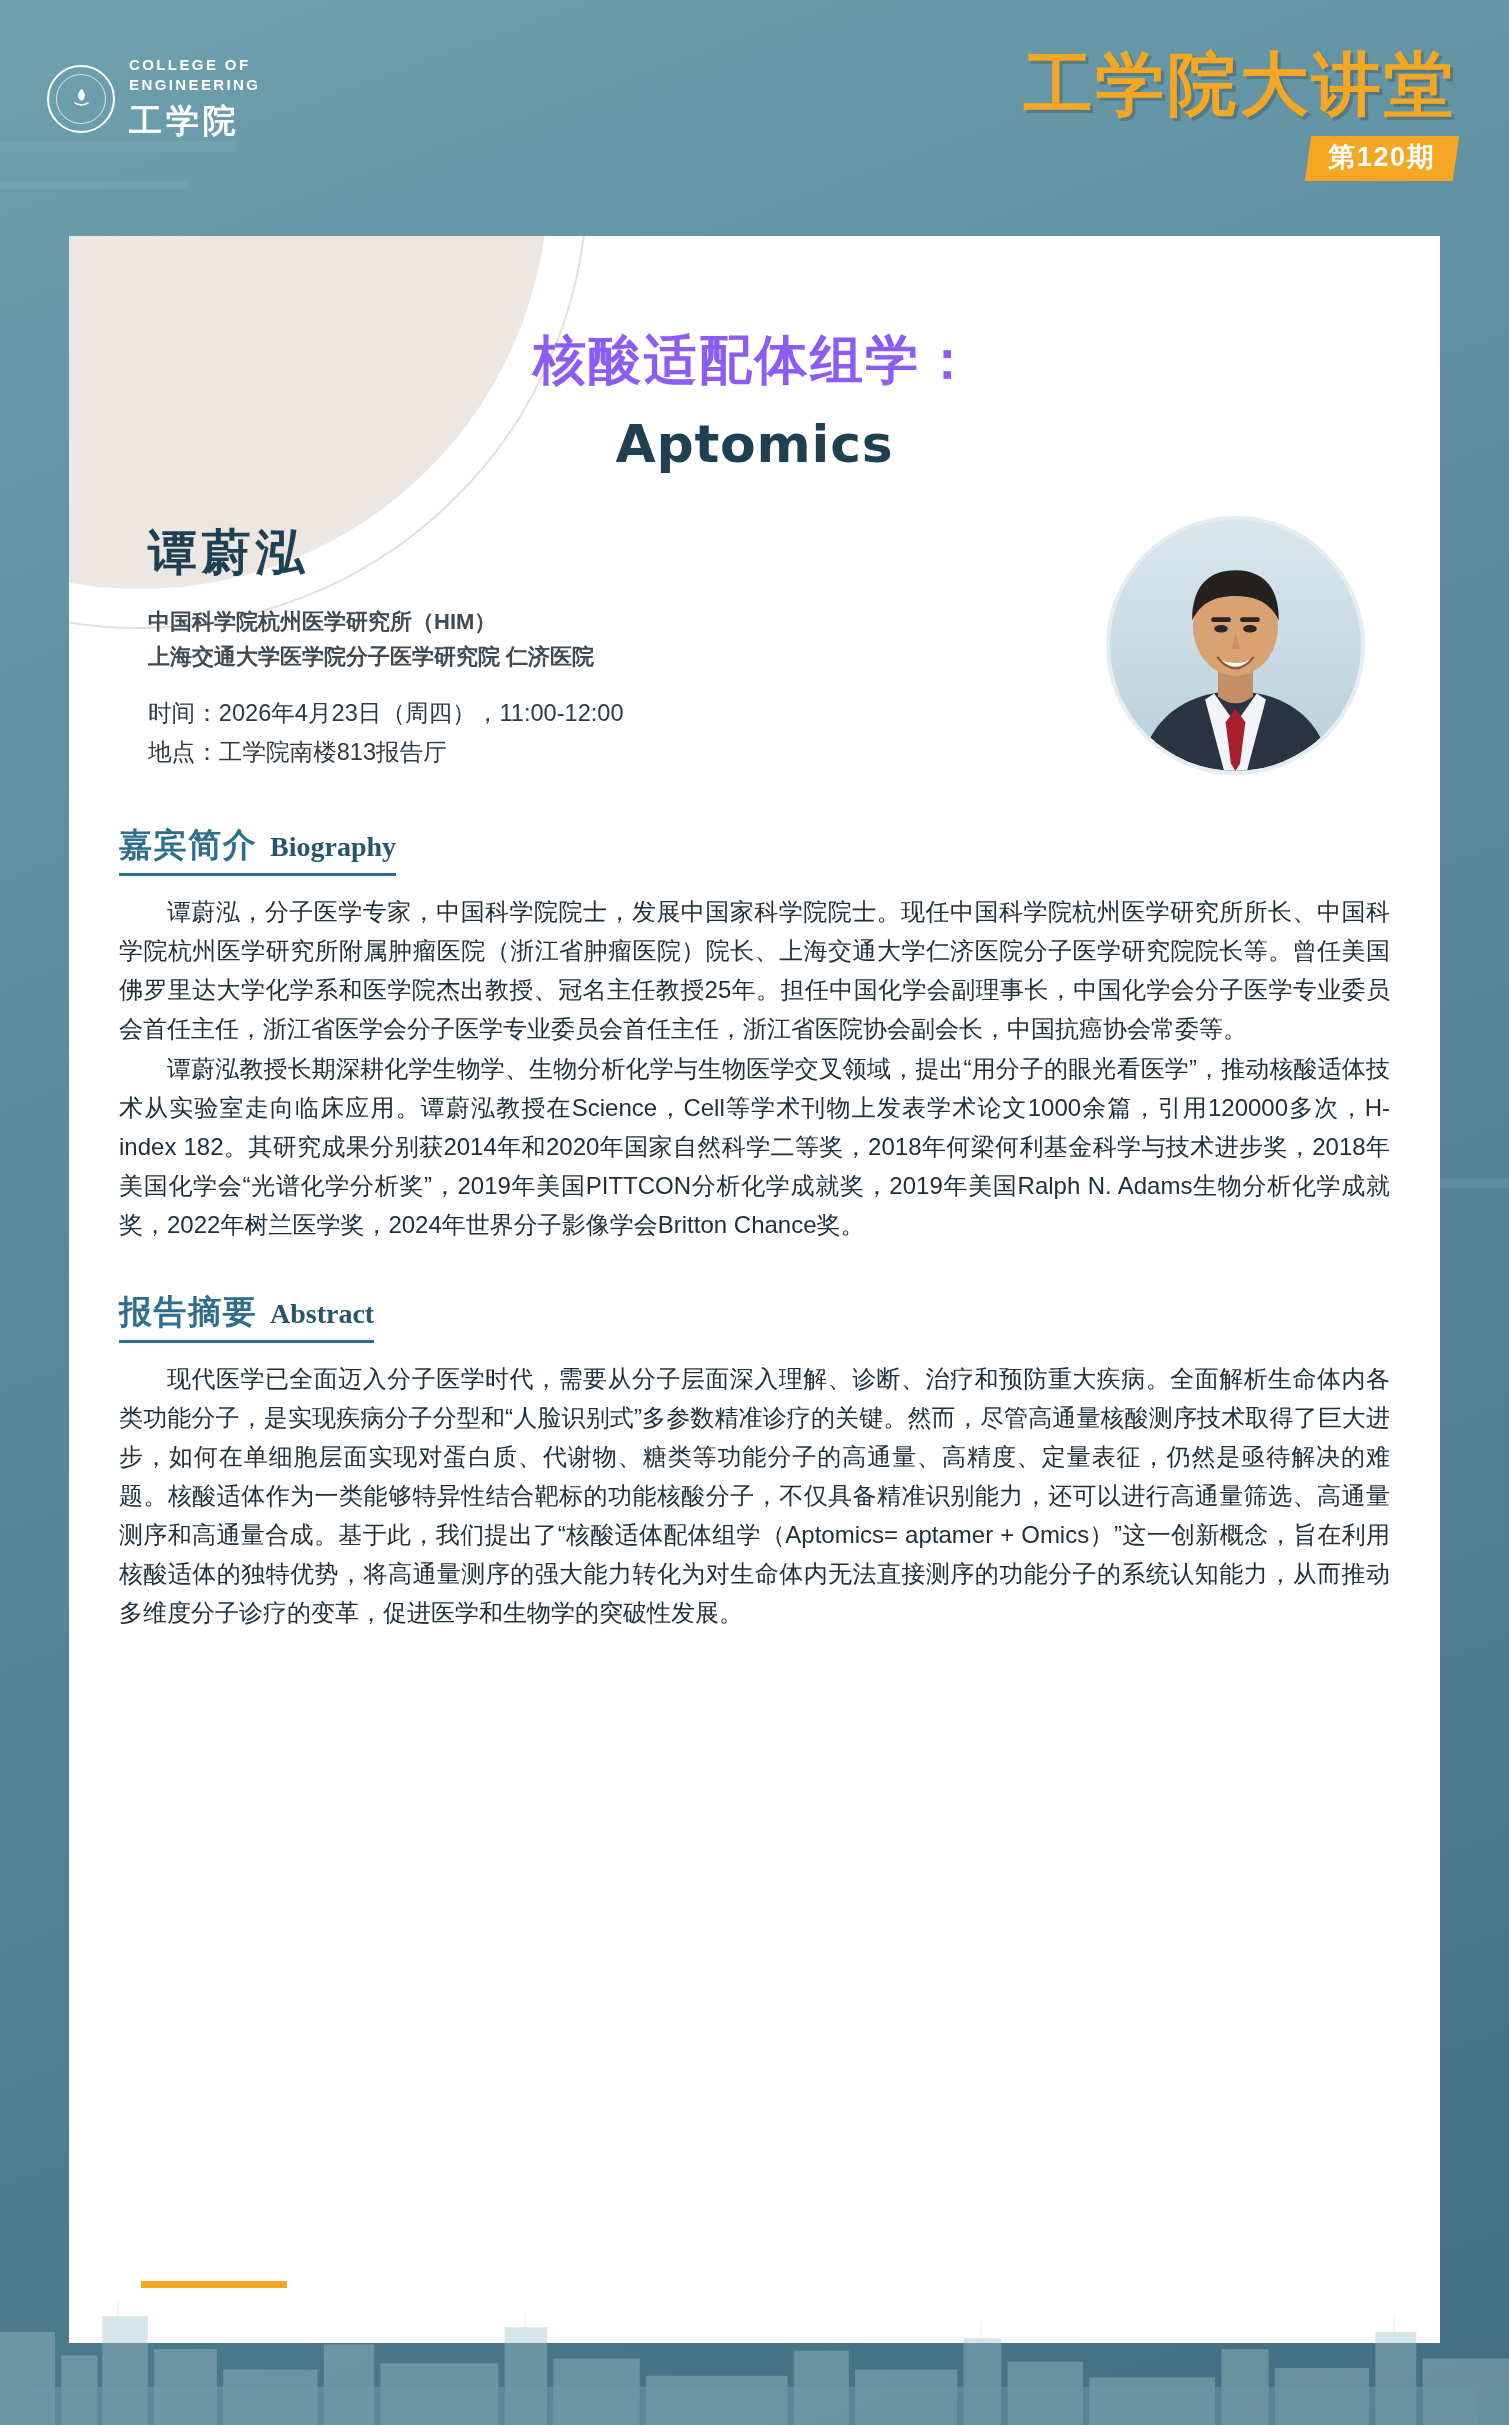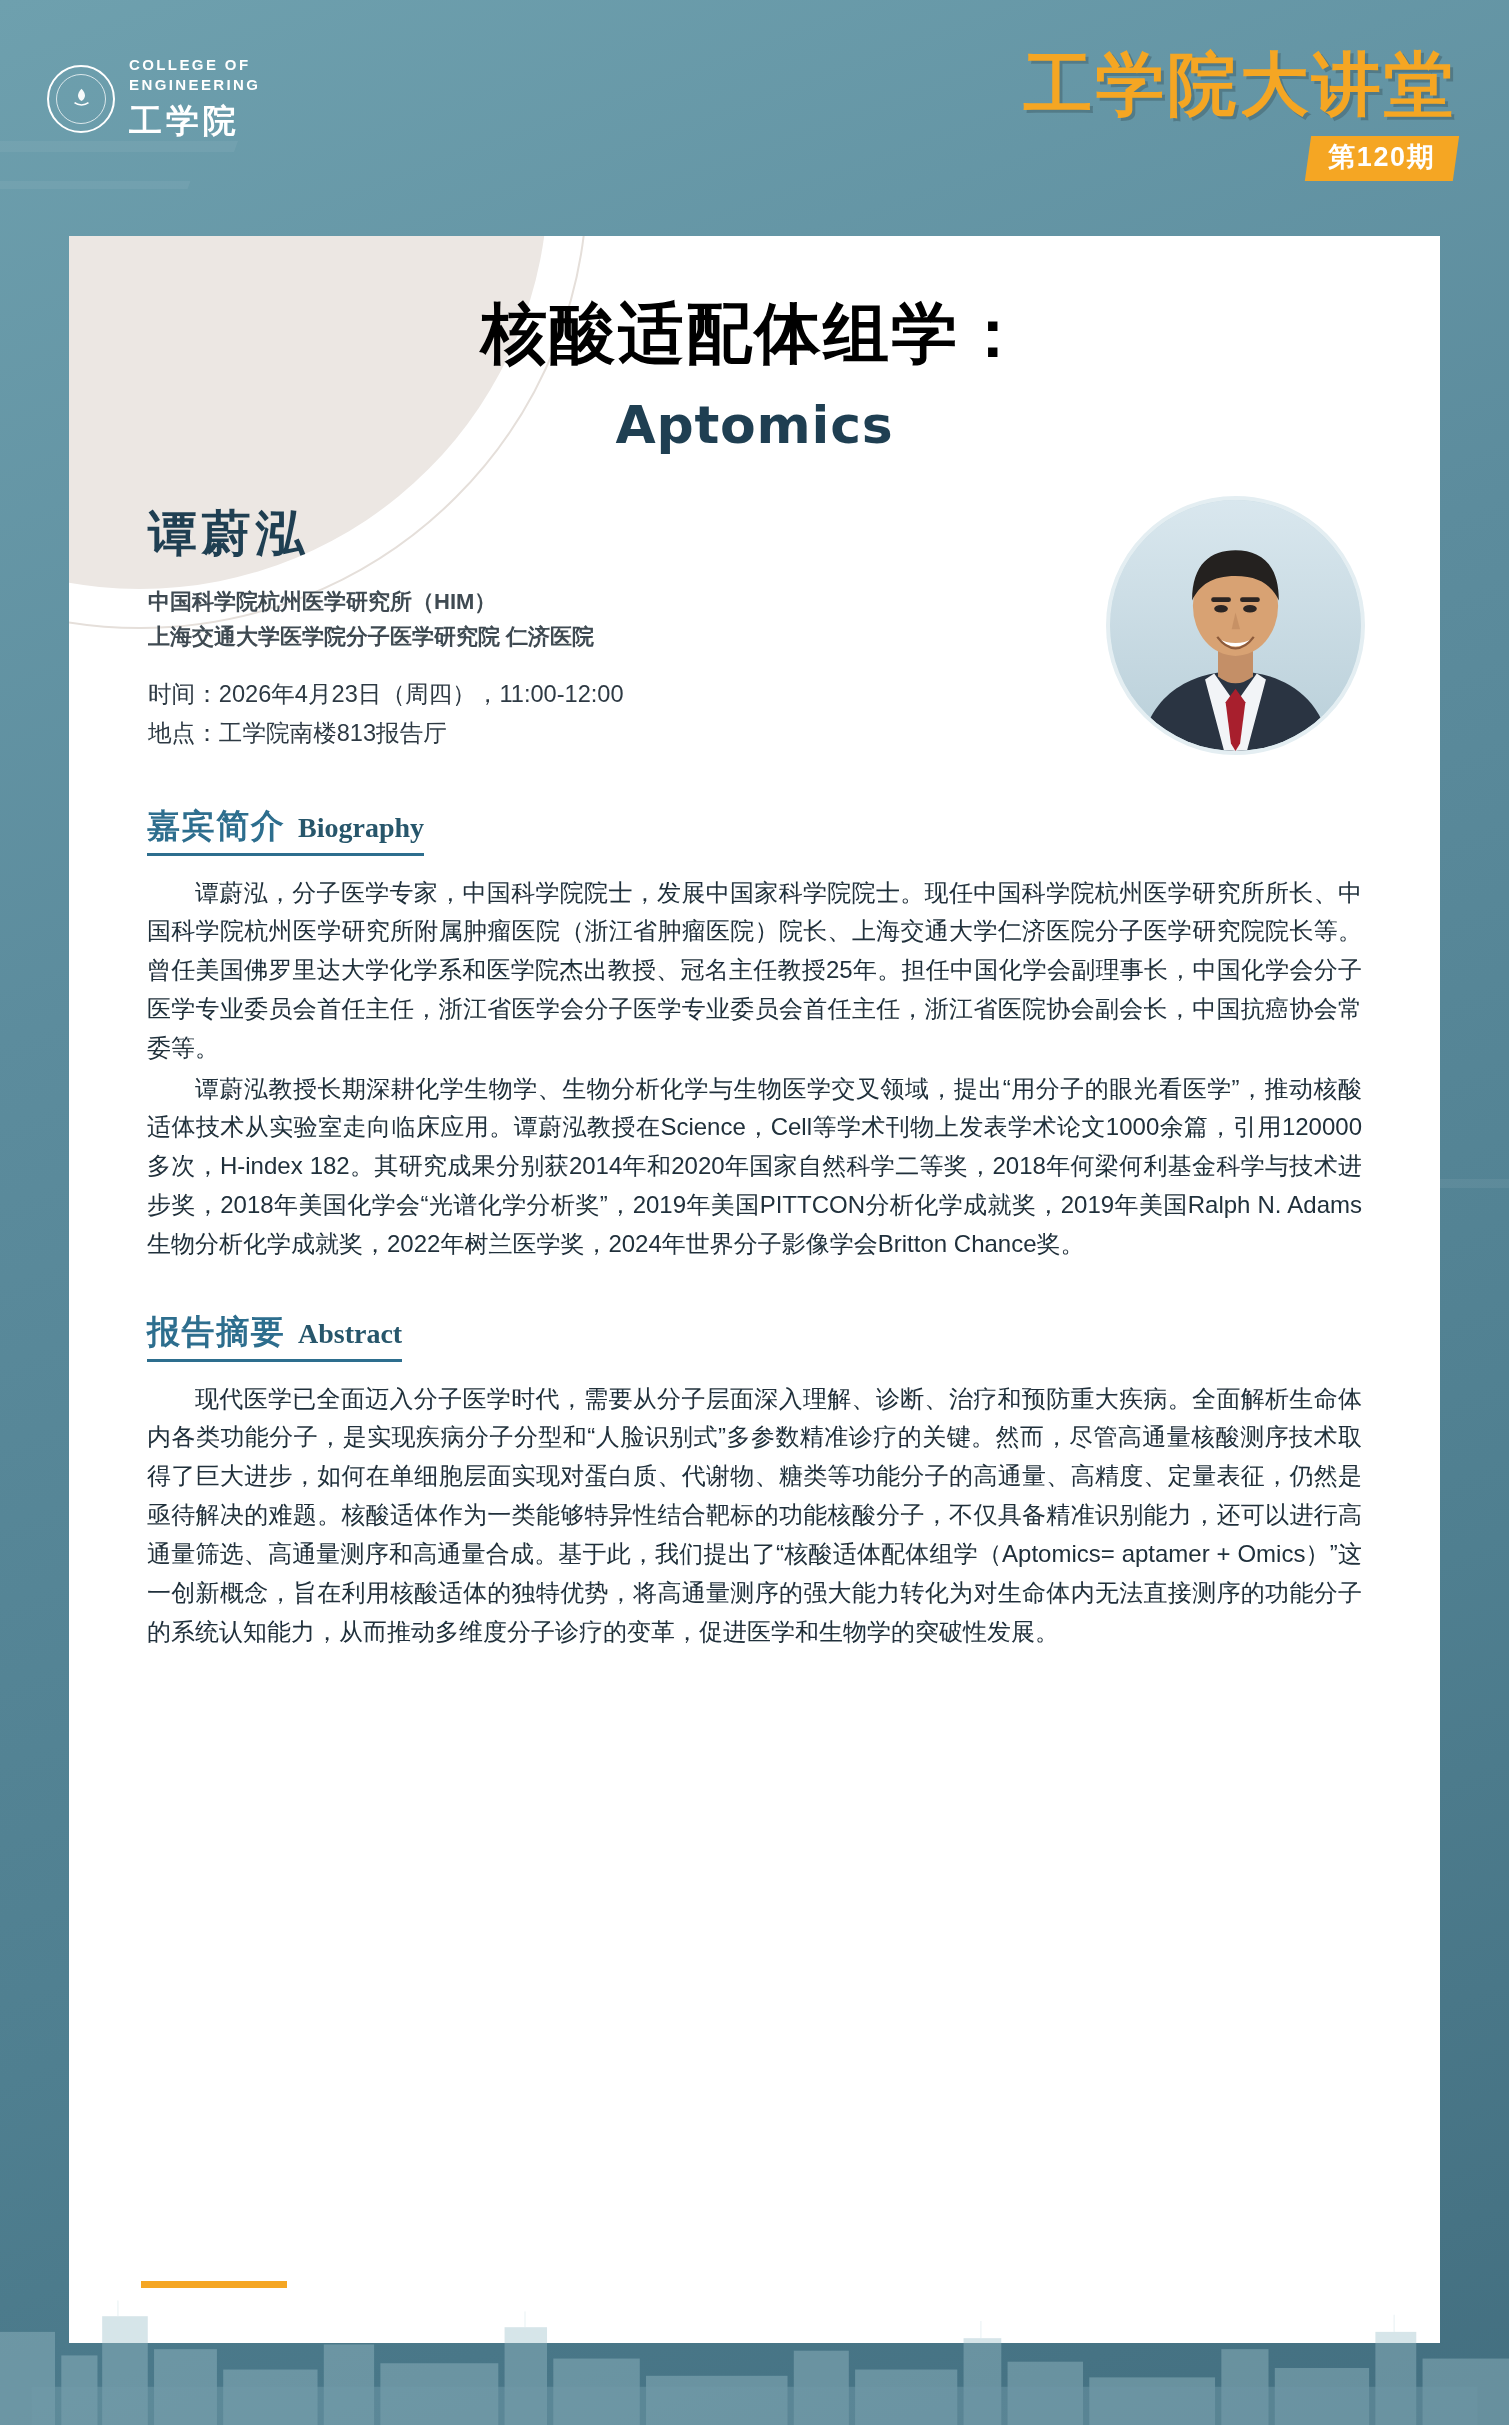--- a/index.html
+++ b/index.html
@@ -128,25 +128,26 @@
   }
 
   .card-content { position: relative; z-index: 3; }
 
   
   .title-zone {
     padding-top: 61px;
     text-align: center;
   }
   .talk-title-cn {
-    font-size: 66px;
-    font-weight: bold;
-    color: #000000;
+    font-size: 53px;
+    font-weight: bold;
+    color: #8b5cf6;
     letter-spacing: 2.4px;
     line-height: 1.1;
+    margin-top: 34px;
   }
   .talk-title-en {
     font-size: 52px;
     font-weight: bold;
     color: #1f3f52;
     margin-top: 25px;
     letter-spacing: 0.8px;
     font-family: "DejaVu Sans", "Liberation Sans", sans-serif;
   }
 
@@ -182,21 +183,21 @@
     top: -4.7px;
     width: 259px; height: 259px;
     border-radius: 50%;
     overflow: hidden;
     background: #cfe0e7;
     border: 4.7px solid #e4eef2;
   }
   .portrait svg { display: block; width: 100%; height: 100%; }
 
   
-  .section { padding: 0 78px; }
+  .section { padding: 0 50px; }
   .sec-head {
     margin-top: 44px;
     display: inline-flex;
     align-items: baseline;
     gap: 12.6px;
     border-bottom: 3.1px solid #2d6e8e;
     padding-bottom: 4.7px;
   }
   .sec-head .cn {
     font-size: 33px;

